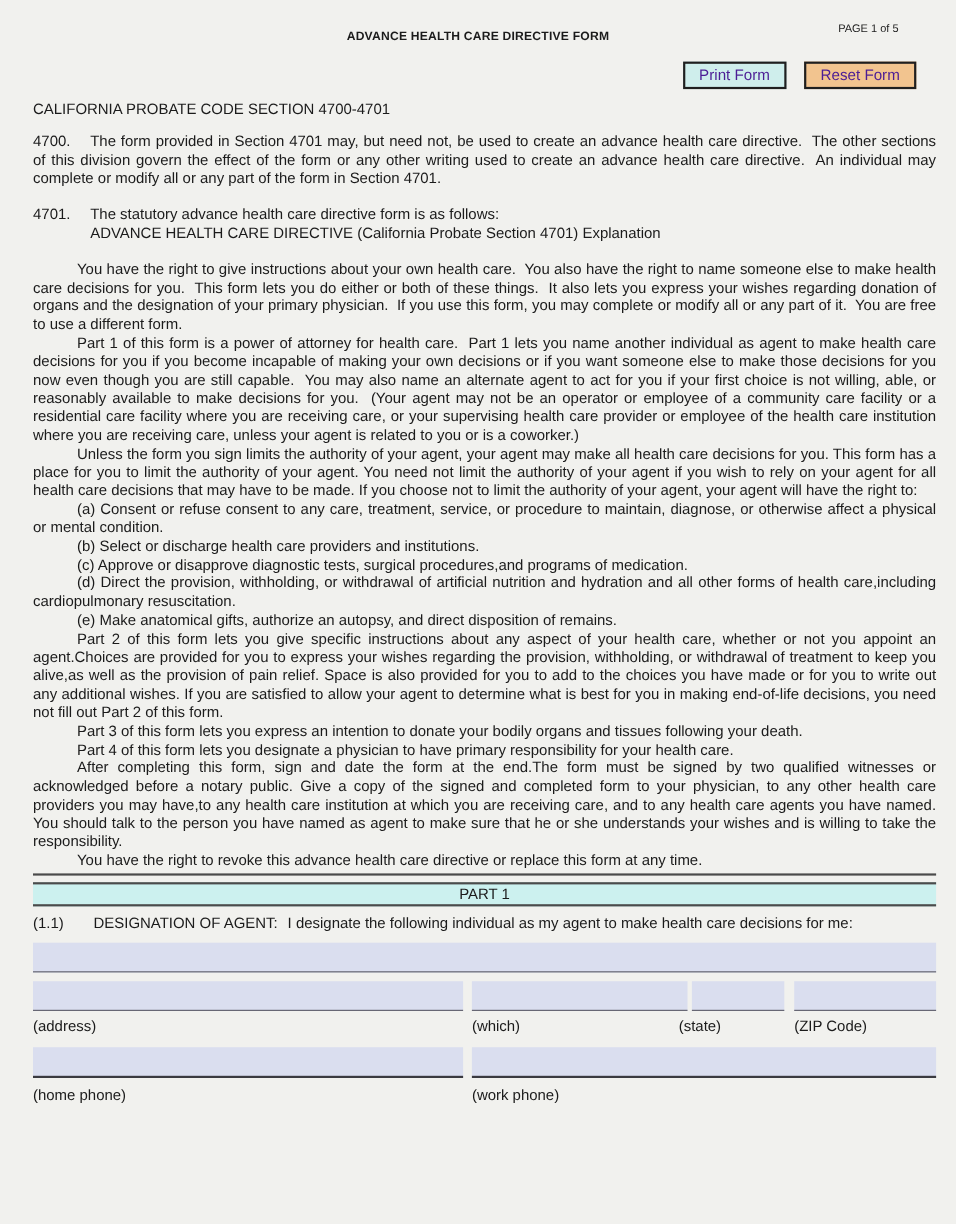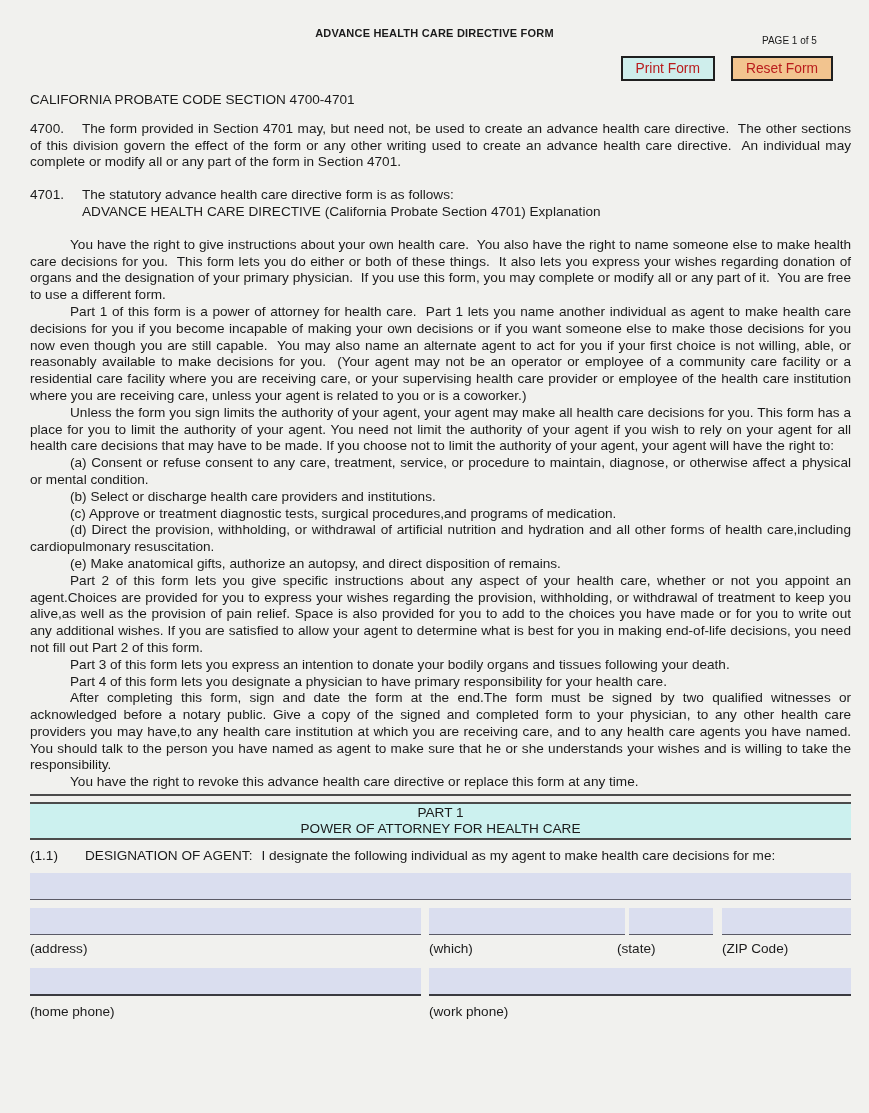--- a/index.html
+++ b/index.html
@@ -10,31 +10,31 @@
     font-family: "Liberation Sans", sans-serif;
     font-size: 13.6px; line-height: 16.8px;
     color: #1b1b1b;
     position: relative; overflow: hidden;
   }
   .page-title {
     text-align: center; font-weight: bold; font-size: 11px;
     letter-spacing: .2px; margin-top: 24px; line-height: 18px;
   }
   .page-indicator {
-    position: absolute; top: 35px; left: 762px;
+    position: absolute; top: 21px; left: 762px;
     font-size: 10px; line-height: 11px;
   }
   .buttons-row {
     display: flex; justify-content: flex-end; gap: 16px;
     margin: 14px 36px 0 0;
   }
   .form-btn {
     height: 25px; border: 2px solid #1f1f1f; padding: 0 13px;
     font-family: "Liberation Sans", sans-serif; font-size: 13.8px;
-    color: #b91c1c; cursor: pointer; border-radius: 0;
+    color: #4c1d95; cursor: pointer; border-radius: 0;
   }
   .btn-print { background: #cfeeec; }
   .btn-reset { background: #f2c48f; }
   .content { margin: 0 18px 0 30px; width: 821px; }
   .code-heading { margin-top: 11px; }
   .section-para { margin: 12px 0 0 0; text-align: justify; white-space: pre-wrap; }
   .sec-num { display: inline-block; width: 52px; white-space: normal; }
   .s4701-block { margin-top: 16px; }
   .s4701-sub { padding-left: 52px; }
   .explanation { margin-top: 16px; }
@@ -93,35 +93,34 @@
     <div><span class="sec-num">4701.</span><span>The statutory advance health care directive form is as follows:</span></div>
     <div class="s4701-sub">ADVANCE HEALTH CARE DIRECTIVE (California Probate Section 4701) Explanation</div>
   </div>
 
   <div class="explanation">
     <p class="para">You have the right to give instructions about your own health care.  You also have the right to name someone else to make health care decisions for you.  This form lets you do either or both of these things.  It also lets you express your wishes regarding donation of organs and the designation of your primary physician.  If you use this form, you may complete or modify all or any part of it.  You are free to use a different form.</p>
     <p class="para">Part 1 of this form is a power of attorney for health care.  Part 1 lets you name another individual as agent to make health care decisions for you if you become incapable of making your own decisions or if you want someone else to make those decisions for you now even though you are still capable.  You may also name an alternate agent to act for you if your first choice is not willing, able, or reasonably available to make decisions for you.  (Your agent may not be an operator or employee of a community care facility or a residential care facility where you are receiving care, or your supervising health care provider or employee of the health care institution where you are receiving care, unless your agent is related to you or is a coworker.)</p>
     <p class="para">Unless the form you sign limits the authority of your agent, your agent may make all health care decisions for you. This form has a place for you to limit the authority of your agent. You need not limit the authority of your agent if you wish to rely on your agent for all health care decisions that may have to be made. If you choose not to limit the authority of your agent, your agent will have the right to:</p>
     <p class="para">(a) Consent or refuse consent to any care, treatment, service, or procedure to maintain, diagnose, or otherwise affect a physical or mental condition.</p>
     <p class="para">(b) Select or discharge health care providers and institutions.</p>
-    <p class="para">(c) Approve or treatment diagnostic tests, surgical procedures,and programs of medication.</p>
+    <p class="para">(c) Approve or disapprove diagnostic tests, surgical procedures,and programs of medication.</p>
     <p class="para">(d) Direct the provision, withholding, or withdrawal of artificial nutrition and hydration and all other forms of health care,including cardiopulmonary resuscitation.</p>
     <p class="para">(e) Make anatomical gifts, authorize an autopsy, and direct disposition of remains.</p>
     <p class="para">Part 2 of this form lets you give specific instructions about any aspect of your health care, whether or not you appoint an agent.Choices are provided for you to express your wishes regarding the provision, withholding, or withdrawal of treatment to keep you alive,as well as the provision of pain relief. Space is also provided for you to add to the choices you have made or for you to write out any additional wishes. If you are satisfied to allow your agent to determine what is best for you in making end-of-life decisions, you need not fill out Part 2 of this form.</p>
     <p class="para">Part 3 of this form lets you express an intention to donate your bodily organs and tissues following your death.</p>
     <p class="para">Part 4 of this form lets you designate a physician to have primary responsibility for your health care.</p>
     <p class="para">After completing this form, sign and date the form at the end.The form must be signed by two qualified witnesses or acknowledged before a notary public. Give a copy of the signed and completed form to your physician, to any other health care providers you may have,to any health care institution at which you are receiving care, and to any health care agents you have named. You should talk to the person you have named as agent to make sure that he or she understands your wishes and is willing to take the responsibility.</p>
     <p class="para">You have the right to revoke this advance health care directive or replace this form at any time.</p>
   </div>
 
   <div class="rule"></div>
 
   <div class="part-band">
     <div>PART 1</div>
-    <div>POWER OF ATTORNEY FOR HEALTH CARE</div>
   </div>
 
   <div class="item-row"><span class="item-num">(1.1)</span><span class="item-heading">DESIGNATION OF AGENT:</span><span>I designate the following individual as my agent to make health care decisions for me:</span></div>
 
   <input type="text" class="field-input name-input" value="" style="">
 
   <div class="fields-row">
     <input type="text" class="field-input w-address" value="" style="">
     <input type="text" class="field-input w-city" value="" style="">
     <input type="text" class="field-input w-state" value="" style="">

